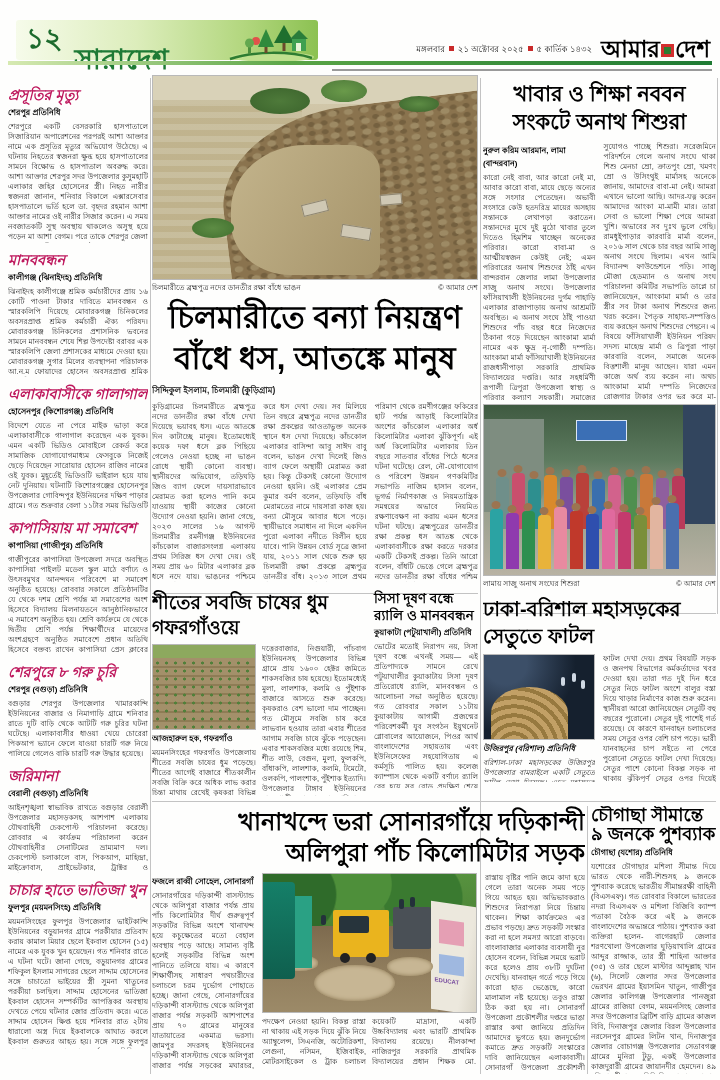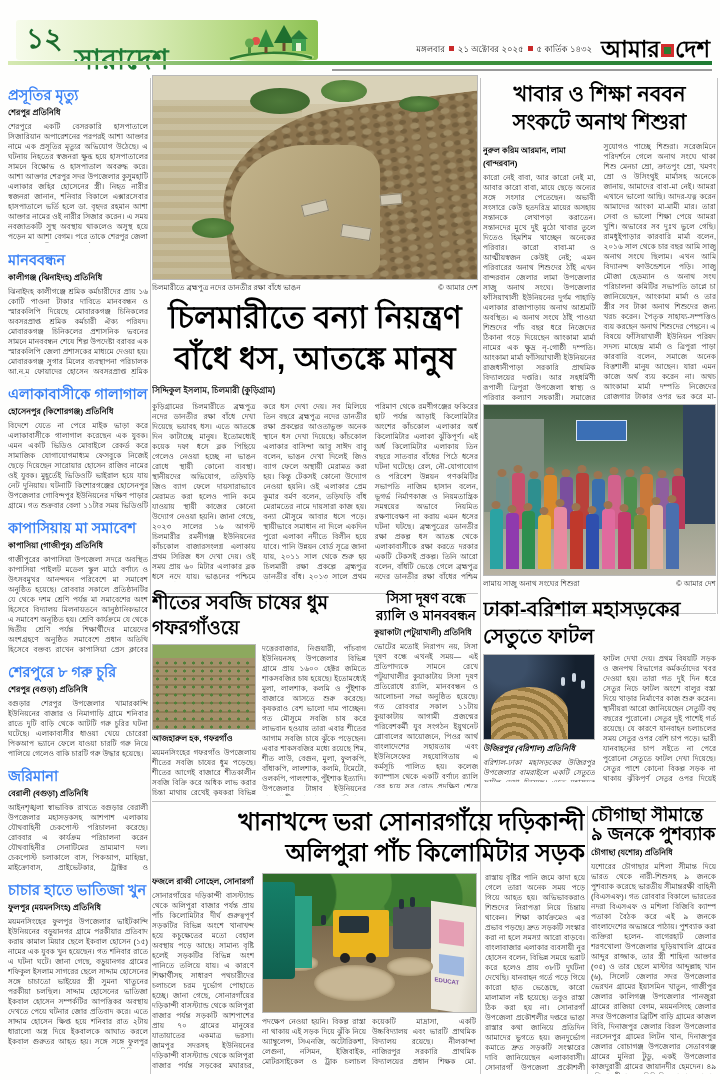--- a/index.html
+++ b/index.html
@@ -38,21 +38,21 @@
   .byline{ font-size:8px; font-weight:700; color:#000; margin:2px 0 3px; }
   .caprow{ display:flex; justify-content:space-between; font-size:7.4px; color:#222; margin:2px 0 3px; }
   .photo{ border:1px solid #b9b9b9; position:relative; overflow:hidden; }
 
   
   .col-left{ position:absolute; left:8px; top:78px; width:140px; height:996px; overflow:hidden; }
   .briefs-head{ display:flex; height:23px; font-weight:700; margin-bottom:2px; }
   .briefs-head .bl{ background:#d2413a; background-image:radial-gradient(#ec7168 1px,transparent 1.2px); background-size:5px 5px;
     color:#fff; width:78px; display:flex; align-items:center; justify-content:flex-end; padding-right:5px; font-size:12.5px; }
   .briefs-head .br{ background:#f0dfba; color:#b92d26; flex:1; display:flex; align-items:center; padding-left:5px; font-size:12.5px; }
-  .brief-title{ font-size:14.5px; line-height:18px; font-weight:700; color:#3b82f6; margin:8px 0 1px; }
+  .brief-title{ font-size:14.5px; line-height:18px; font-weight:700; color:#be185d; margin:8px 0 1px;font-style:italic; }
   .brief-body{ overflow:hidden; }
 
   
   .col-center{ position:absolute; left:152px; top:75px; width:326px; height:726px; overflow:hidden; }
   .photo-main{ width:326px; height:205px;
     background:linear-gradient(180deg,#d6cdb2 0%,#c9bd9b 35%,#b4a47c 100%); }
   .pm-water{ position:absolute; left:0; top:12%; width:46%; height:88%;
     background:repeating-linear-gradient(180deg,#c9bf9f 0 6px,#bfb28c 6px 12px); opacity:.9; }
   .pm-bank{ position:absolute; right:-14%; top:14%; width:92%; height:100%;
     background:#8a734e; transform:rotate(-7deg); border-radius:45% 0 0 18%;
@@ -76,21 +76,21 @@
   .veg-c1{ width:104px; }
   .veg-c2{ width:104px; height:152px; overflow:hidden; }
   .veg-c1 .txt{ height:48px; overflow:hidden; }
   .photo-veg{ width:104px; height:86px;
     background:linear-gradient(180deg,#8da95e 0 16%,#a3906a 16%);
     }
   .photo-veg::after{ content:""; position:absolute; inset:14px 0 0 0;
     background-image:radial-gradient(#51803a 1.4px,transparent 2px),repeating-linear-gradient(180deg,transparent 0 7px,#8e7c55 7px 9px);
     background-size:9px 8px,100% 9px; }
   .sisa{ width:104px; }
-  .sisa-title{ font-size:13.5px; line-height:17px; font-weight:700; text-align:center; color:#000; }
+  .sisa-title{ font-size:13.5px; line-height:17px; font-weight:700; color:#000; }
   .sisa-body{ height:146px; overflow:hidden; margin-top:2px; }
 
   
   .col-right{ position:absolute; left:483px; top:80px; width:233px; height:721px; overflow:hidden; }
   .orph-title{ font-size:21px; line-height:28px; font-weight:700; text-align:center; color:#000; margin-bottom:6px; }
   .cols2{ display:flex; gap:8px; height:258px; overflow:hidden; }
   .cols2 .c{ flex:1; }
   .photo-children{ width:233px; height:172px; margin-top:4px;
     background:linear-gradient(180deg,#3f5a41 0%,#5c7a5e 32%,#9aa08e 62%,#b8b2a3 100%); }
   .pc-tarp{ position:absolute; left:0; top:8%; width:26%; height:55%; background:#7e8d80; border-radius:0 0 30% 0; }

